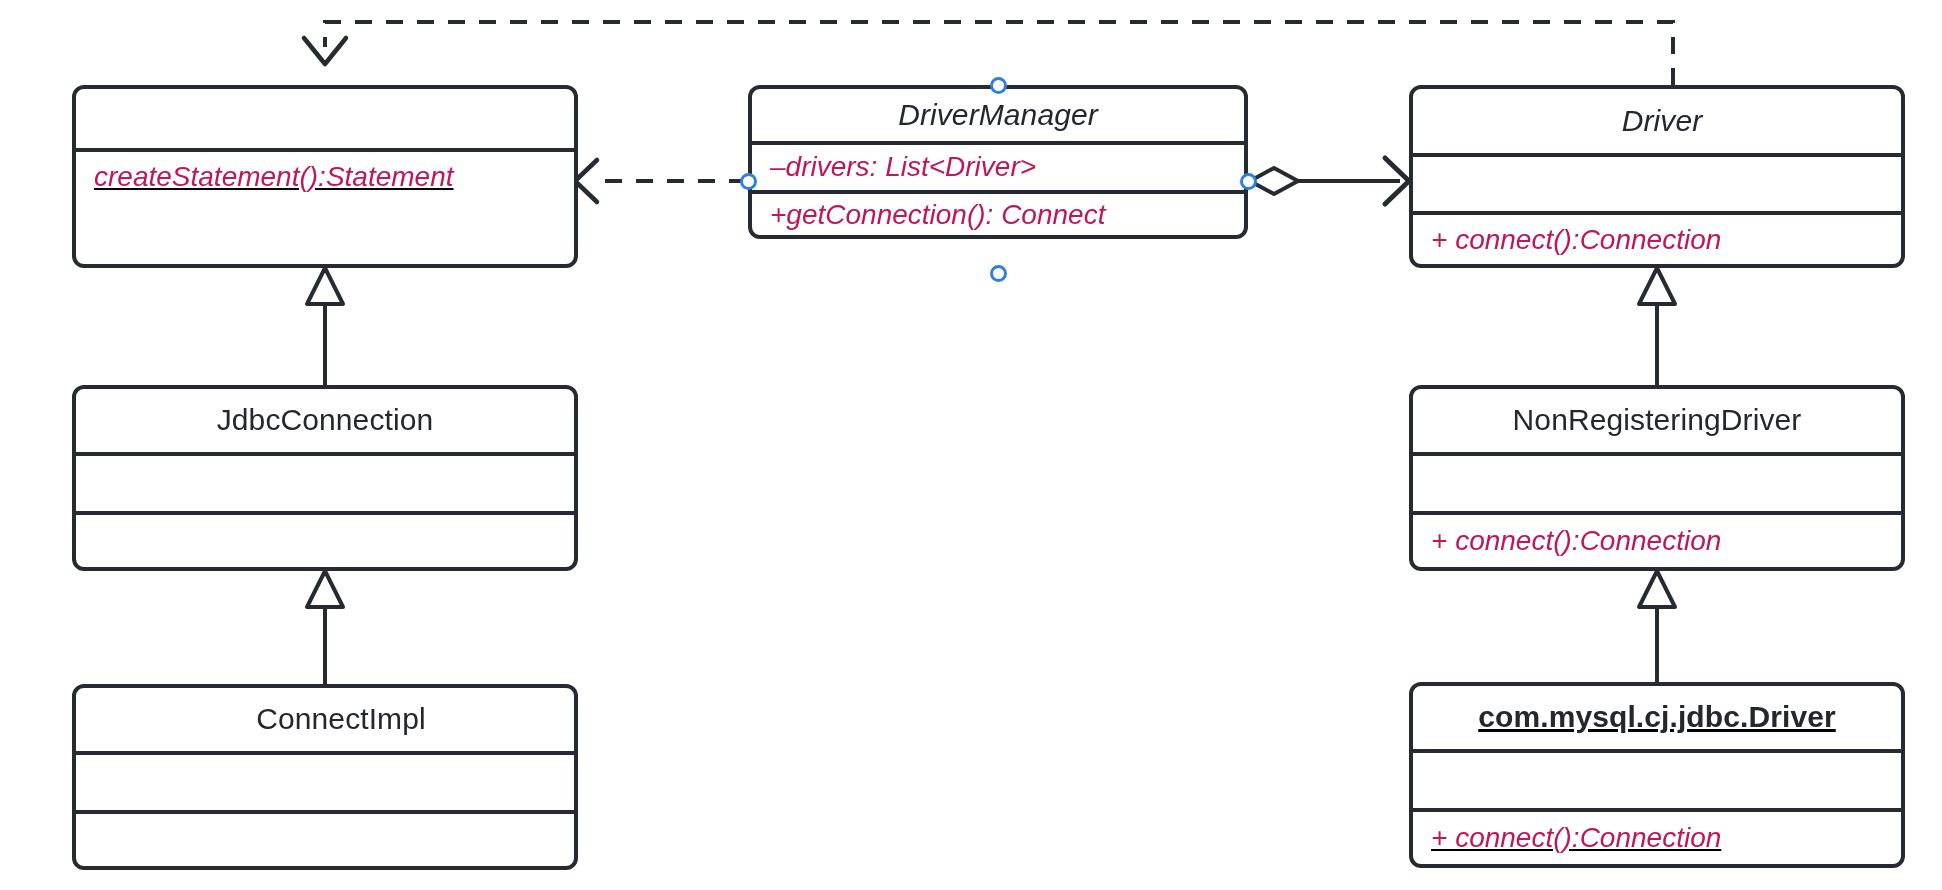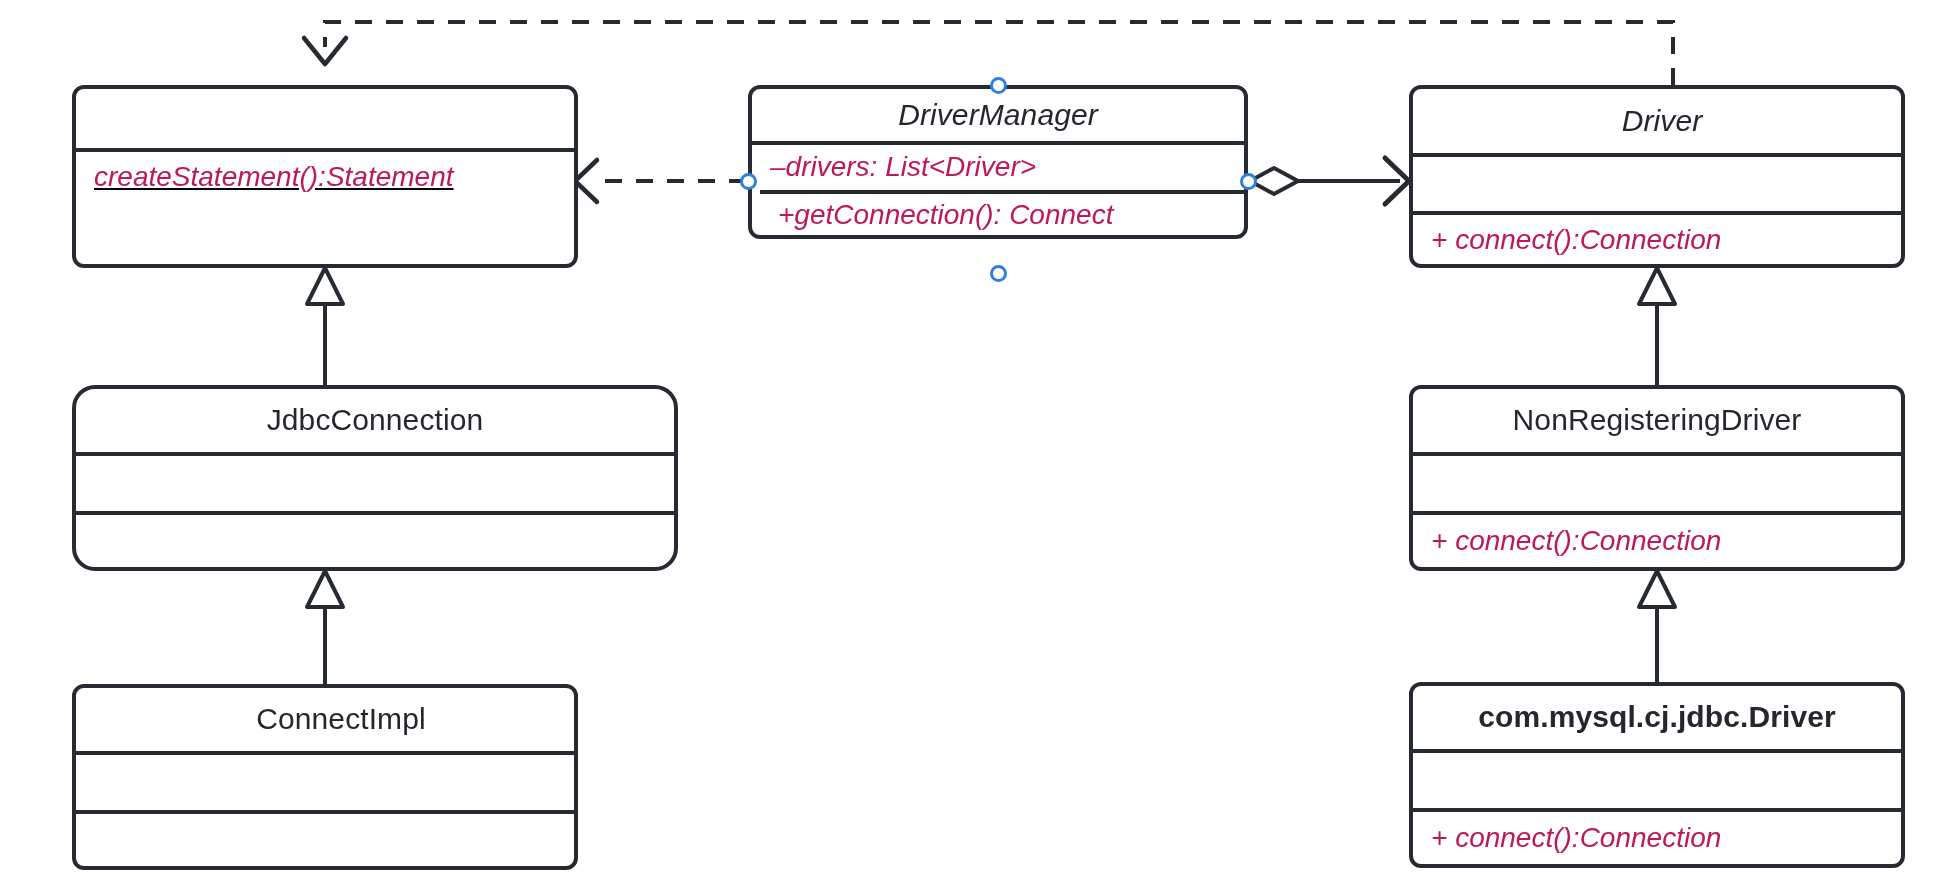--- a/index.html
+++ b/index.html
@@ -146,40 +146,40 @@
     </div>
   </div>
 
   <div class="uml-class" id="box-drivermanager" style="left:748px; top:85px; width:500px; height:154px;">
     <div class="compartment cmp-name" style="height:66px;">
       <span class="class-title italic">DriverManager</span>
     </div>
     <div class="compartment cmp-attrs" style="height:62px;">
       <span class="member">–drivers: List&lt;Driver&gt;</span>
     </div>
-    <div class="compartment cmp-ops" style="height:56px;margin-left:8px;">
+    <div class="compartment cmp-ops" style="height:56px;">
       <span class="member">+getConnection(): Connect</span>
     </div>
   </div>
   <div class="handle" style="left:998px; top:85px;"></div>
   <div class="handle" style="left:748px; top:181px;"></div>
   <div class="handle" style="left:1248px; top:181px;"></div>
   <div class="handle" style="left:998px; top:273px;"></div>
 
   <div class="uml-class" id="box-driver" style="left:1409px; top:85px; width:496px; height:183px;">
     <div class="compartment cmp-name" style="height:66px;padding-left:10px;">
       <span class="class-title italic">Driver</span>
     </div>
     <div class="compartment cmp-attrs" style="height:59px;"></div>
     <div class="compartment cmp-ops" style="height:54px;">
       <span class="member">+ connect():Connection</span>
     </div>
   </div>
 
-  <div class="uml-class" id="box-jdbcconnection" style="left:72px; top:385px; width:606px; height:186px;border-radius:23px;">
+  <div class="uml-class" id="box-jdbcconnection" style="left:72px; top:385px; width:506px; height:186px;">
     <div class="compartment cmp-name" style="height:64px;">
       <span class="class-title">JdbcConnection</span>
     </div>
     <div class="compartment cmp-attrs" style="height:61px;"></div>
     <div class="compartment cmp-ops" style="height:57px;"></div>
   </div>
 
   <div class="uml-class" id="box-nonregisteringdriver" style="left:1409px; top:385px; width:496px; height:186px;">
     <div class="compartment cmp-name" style="height:64px;text-align:right;">
       <span class="class-title">NonRegisteringDriver</span>
@@ -191,21 +191,21 @@
   </div>
 
   <div class="uml-class" id="box-connectimpl" style="left:72px; top:684px; width:506px; height:186px;">
     <div class="compartment cmp-name" style="height:64px;padding-left:32px;">
       <span class="class-title">ConnectImpl</span>
     </div>
     <div class="compartment cmp-attrs" style="height:61px;"></div>
     <div class="compartment cmp-ops" style="height:57px;"></div>
   </div>
 
-  <div class="uml-class" id="box-commysqlcjjdbcdriver" style="left:1409px; top:682px; width:496px; height:186px;">
+  <div class="uml-class" id="box-commysqlcjjdbcdriver" style="left:1409px; top:682px; width:496px; height:186px;text-decoration:underline;">
     <div class="compartment cmp-name" style="height:64px;">
       <span class="class-title bold">com.mysql.cj.jdbc.Driver</span>
     </div>
     <div class="compartment cmp-attrs" style="height:61px;"></div>
     <div class="compartment cmp-ops" style="height:57px;">
       <span class="member">+ connect():Connection</span>
     </div>
   </div>
 
 

